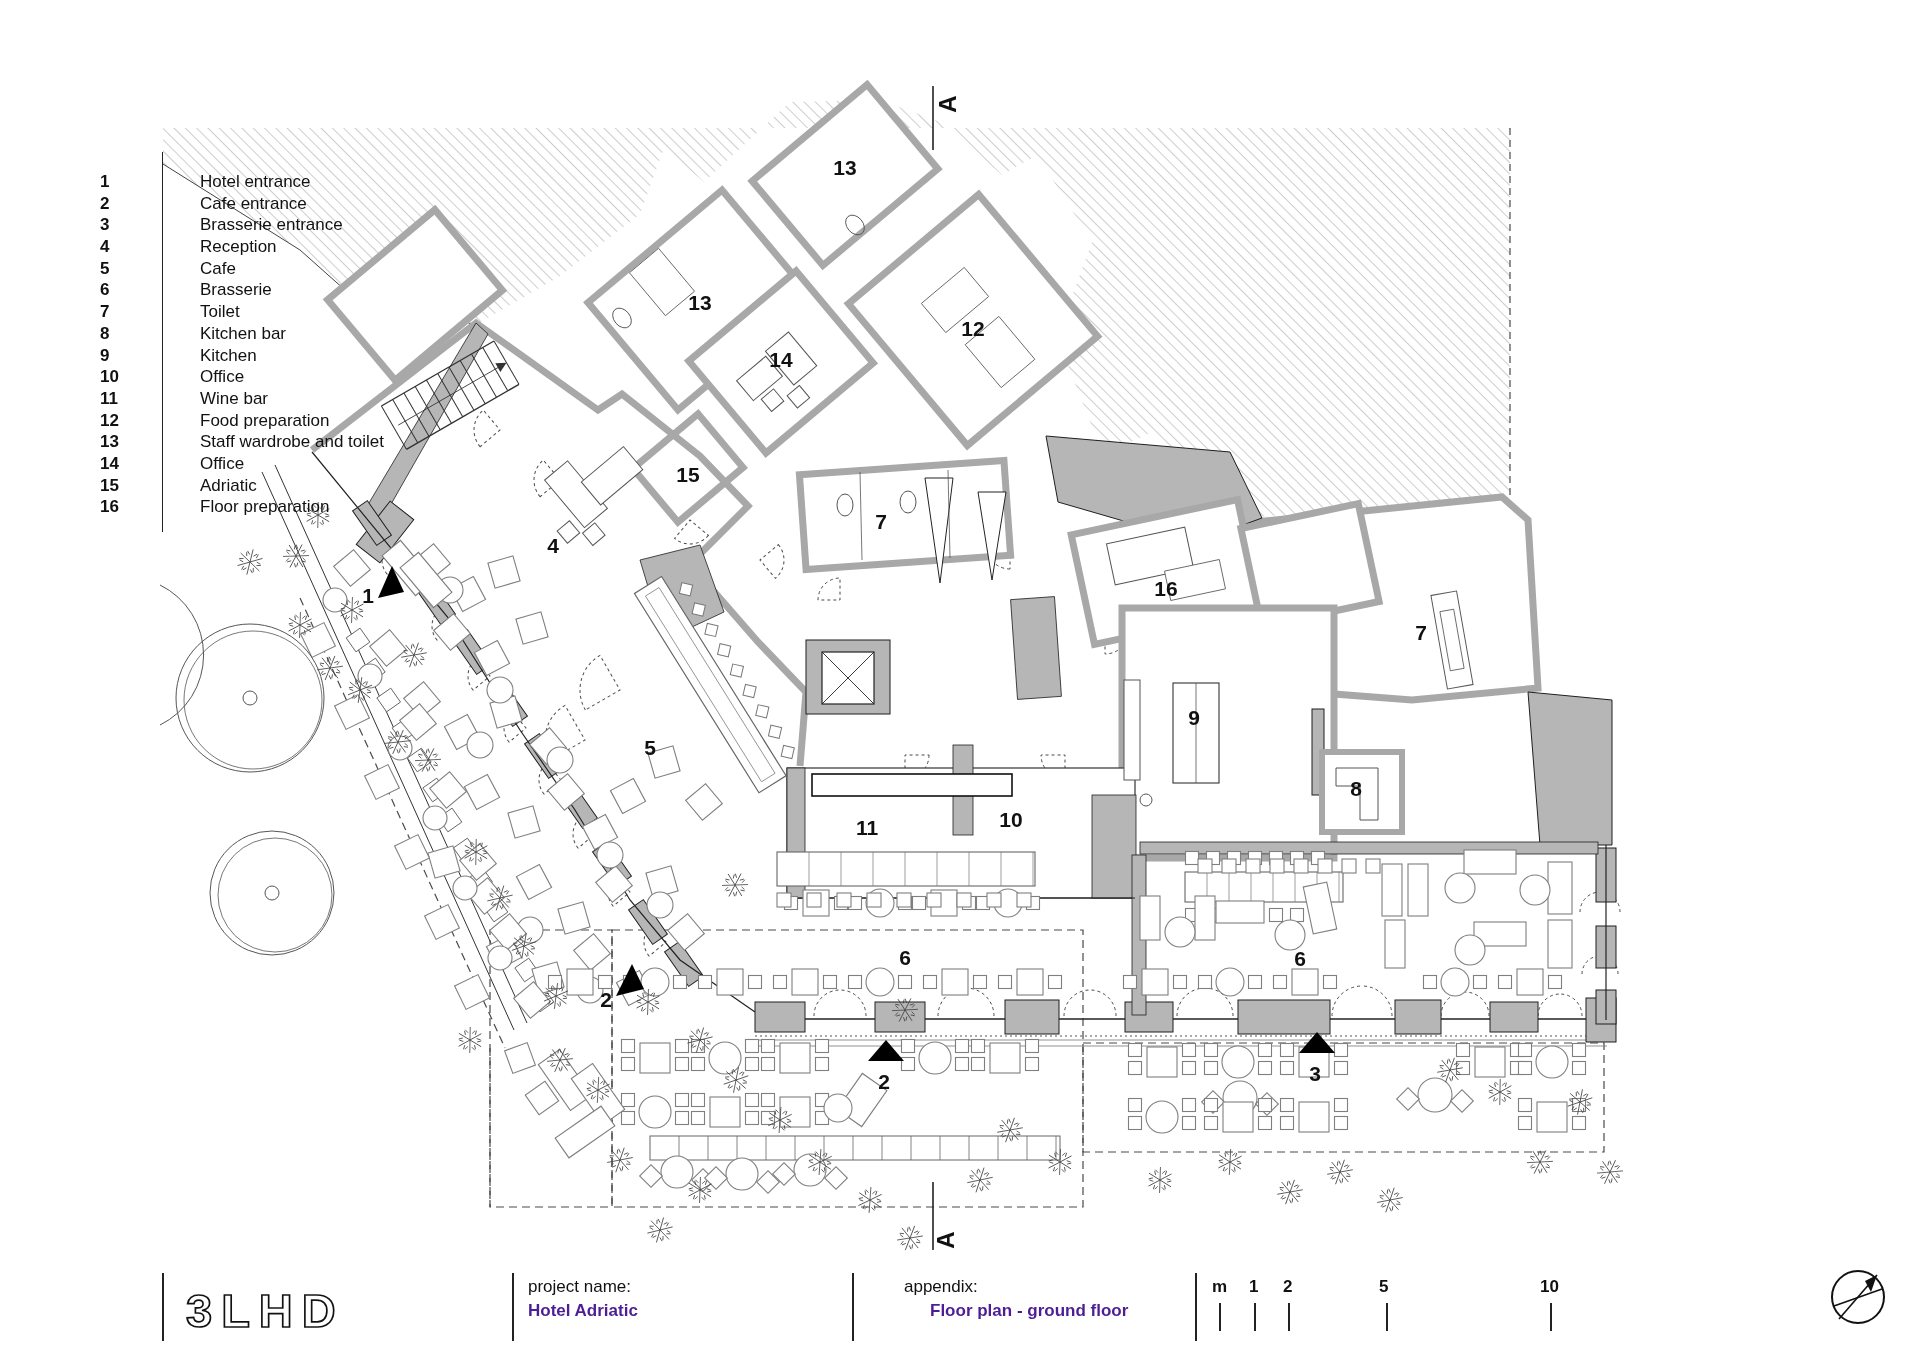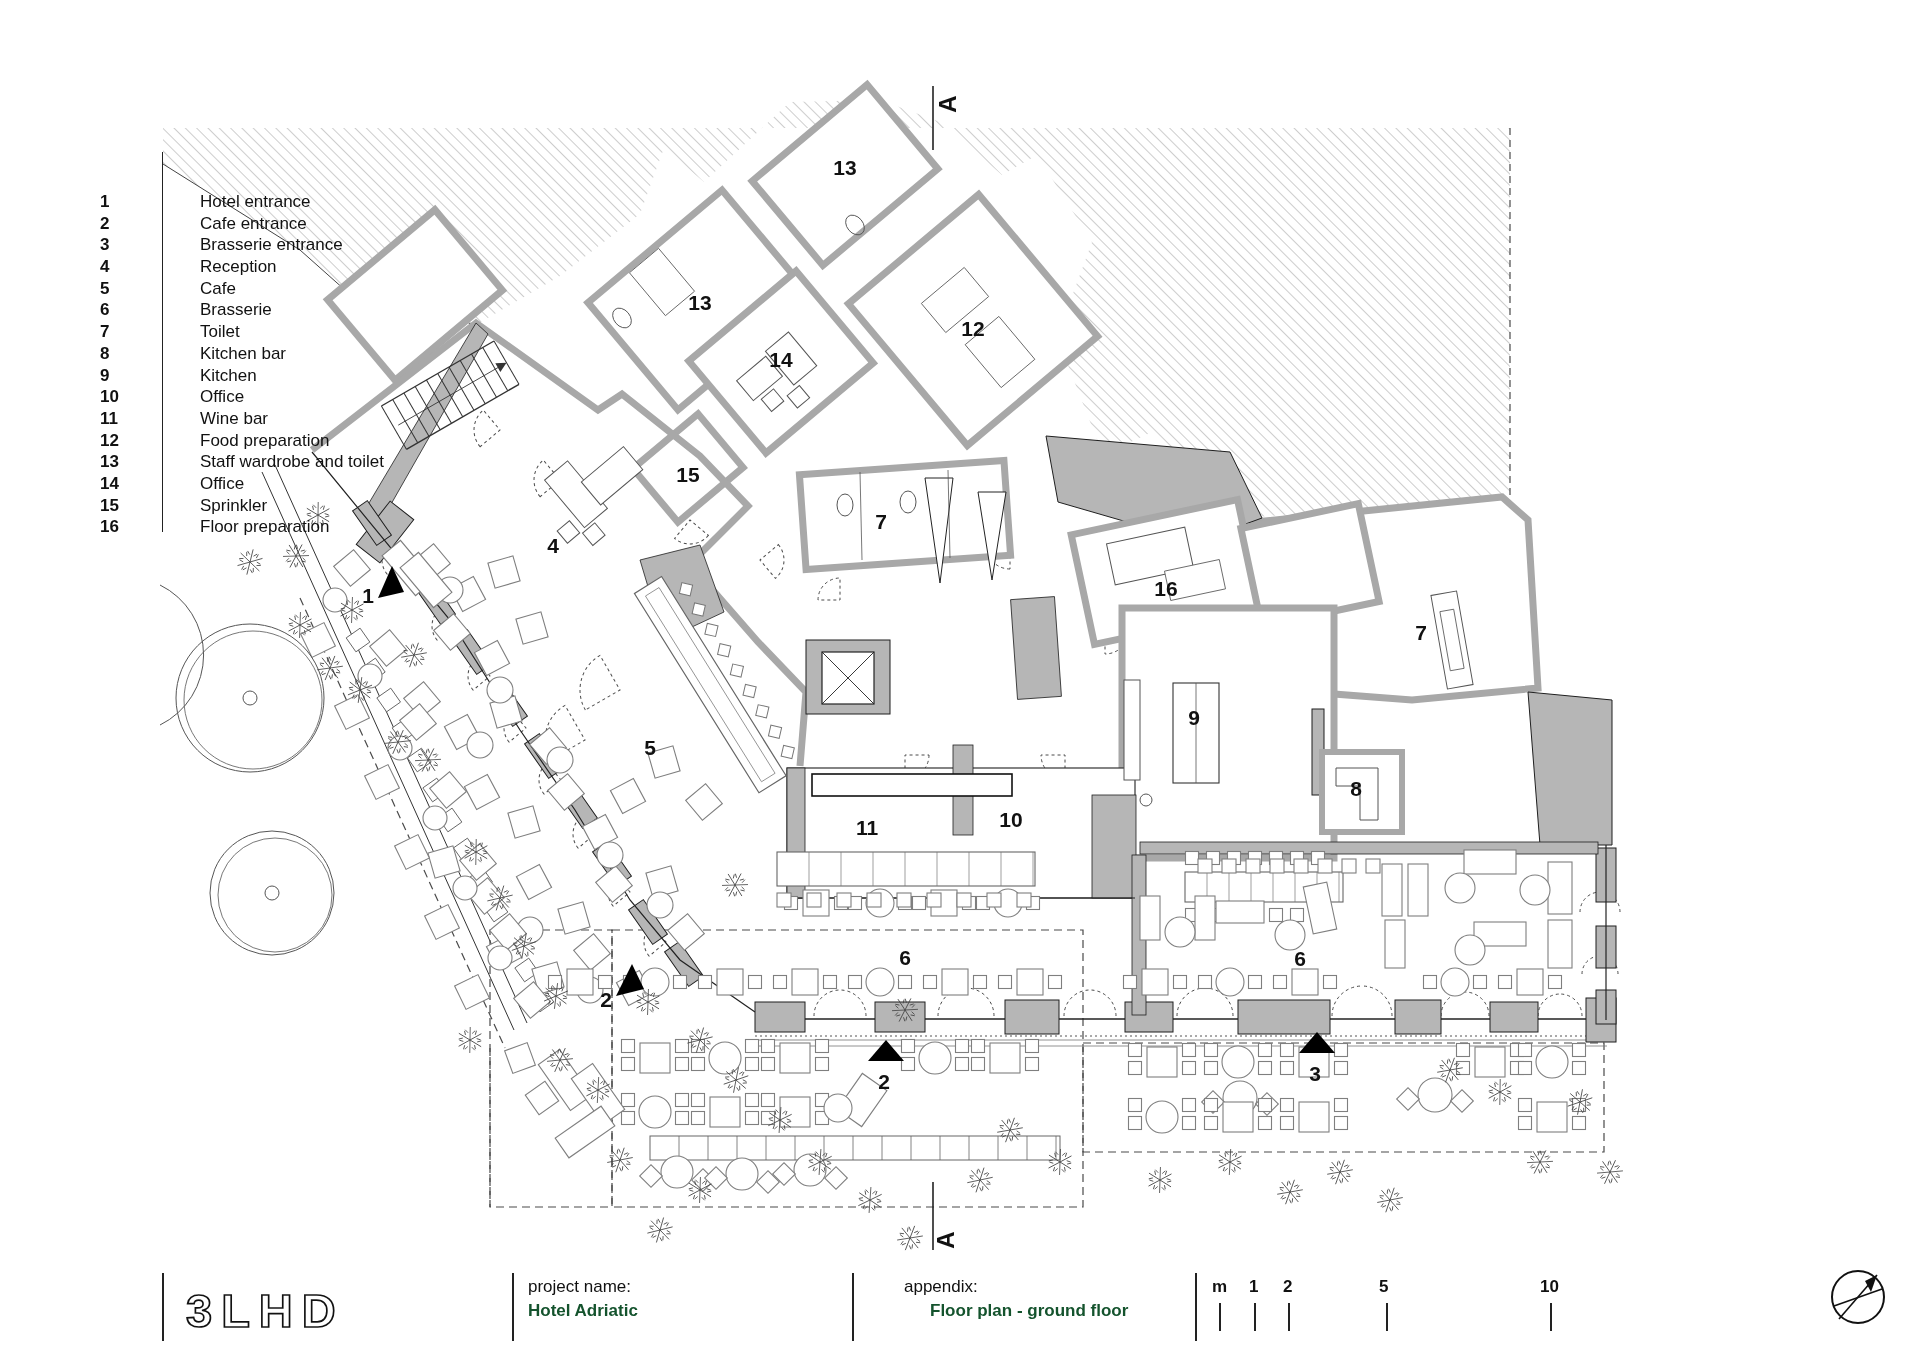--- a/index.html
+++ b/index.html
@@ -1,26 +1,26 @@
 <!DOCTYPE html>
 <html><head>
 <meta charset="utf-8">
 <style>
   html,body{margin:0;padding:0;background:#ffffff;}
   body{width:1920px;height:1358px;position:relative;font-family:"Liberation Sans",sans-serif;overflow:hidden;}
   #plan-svg{position:absolute;left:0;top:0;}
   .legend{position:absolute;left:100px;top:172px;z-index:5;}
   .lg-row{height:21.7px;display:flex;align-items:baseline;font-size:17px;color:#111;}
   .lg-num{width:100px;font-weight:bold;}
-  .lg-label{font-weight:normal;white-space:nowrap;margin-top:20px;}
+  .lg-label{font-weight:normal;white-space:nowrap;}
   .lg-divider{position:absolute;left:162px;top:152px;width:1.3px;height:380px;background:#222;z-index:4;}
   .titlebar{position:absolute;left:0;top:1265px;width:1920px;height:93px;z-index:5;}
   .tb-div{position:absolute;top:8px;width:1.5px;height:68px;background:#222;}
   .tb-label{position:absolute;font-size:17px;color:#111;white-space:nowrap;}
-  .tb-value{position:absolute;font-size:17px;font-weight:bold;color:#14532d;white-space:nowrap;}
+  .tb-value{position:absolute;font-size:17px;font-weight:bold;color:#4c1d95;white-space:nowrap;}
   .scale-num{position:absolute;font-size:17px;font-weight:bold;color:#111;}
   .scale-tick{position:absolute;top:38px;width:1.5px;height:28px;background:#222;}
   svg text.room-label{font-family:"Liberation Sans",sans-serif;font-weight:bold;font-size:21px;fill:#111;}
   svg text.section-letter{font-family:"Liberation Sans",sans-serif;font-weight:bold;font-size:24px;fill:#111;}
 </style>
 </head>
 <body>
 
 <svg id="plan-svg" width="1920" height="1358" viewBox="0 0 1920 1358">
   <defs>
@@ -959,21 +959,21 @@
   <div class="lg-row">
       <span class="lg-num">13</span>
       <span class="lg-label">Staff wardrobe and toilet</span>
     </div>
   <div class="lg-row">
       <span class="lg-num">14</span>
       <span class="lg-label">Office</span>
     </div>
   <div class="lg-row">
       <span class="lg-num">15</span>
-      <span class="lg-label">Sprinkler</span>
+      <span class="lg-label">Adriatic</span>
     </div>
   <div class="lg-row">
       <span class="lg-num">16</span>
       <span class="lg-label">Floor preparation</span>
     </div>
 </div>
 
 <div class="titlebar">
   <div class="tb-div" style="left:162px"></div>
   <div class="tb-div" style="left:512px"></div>

